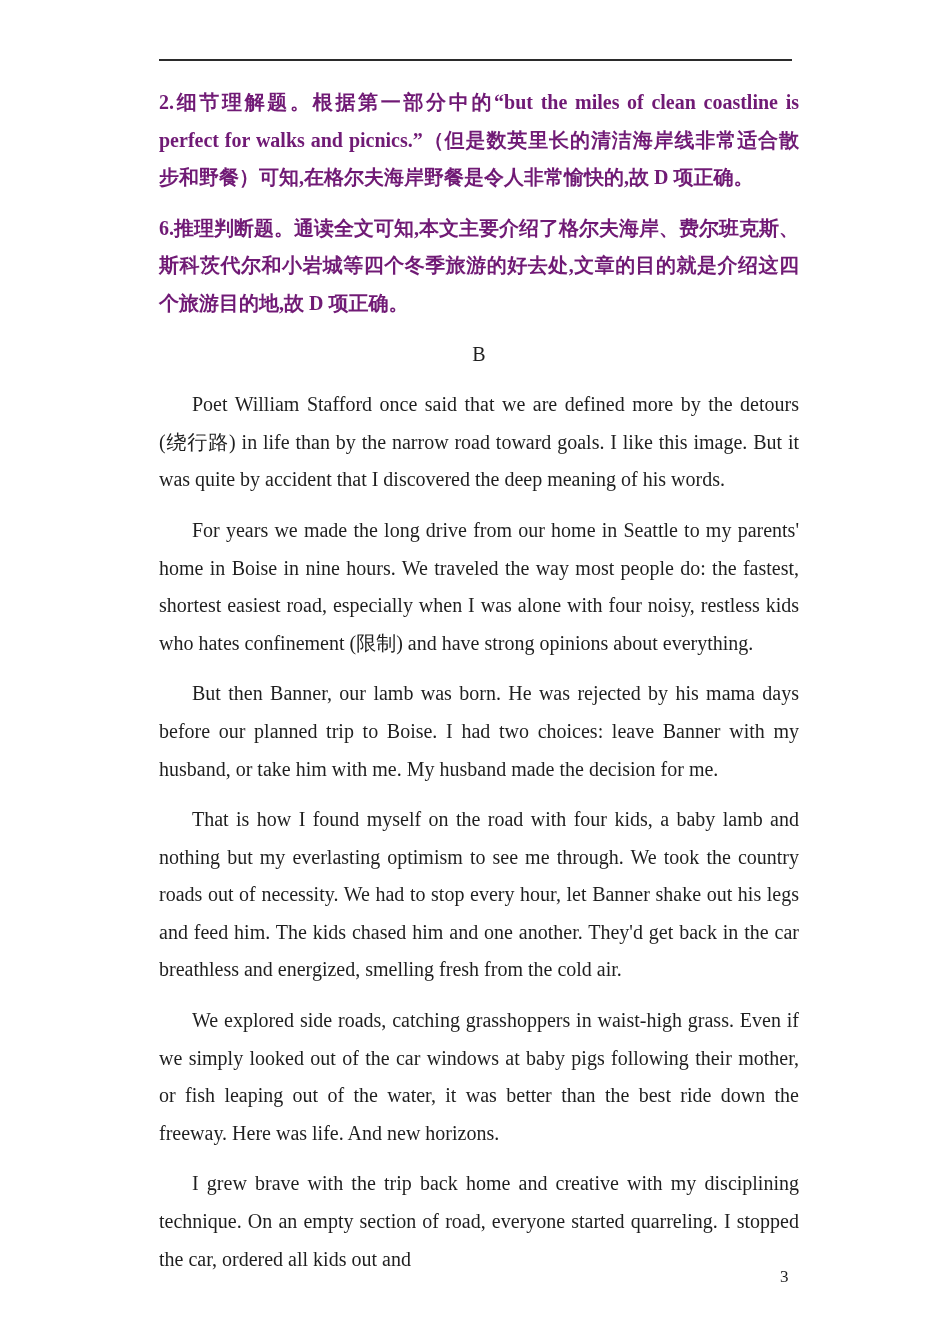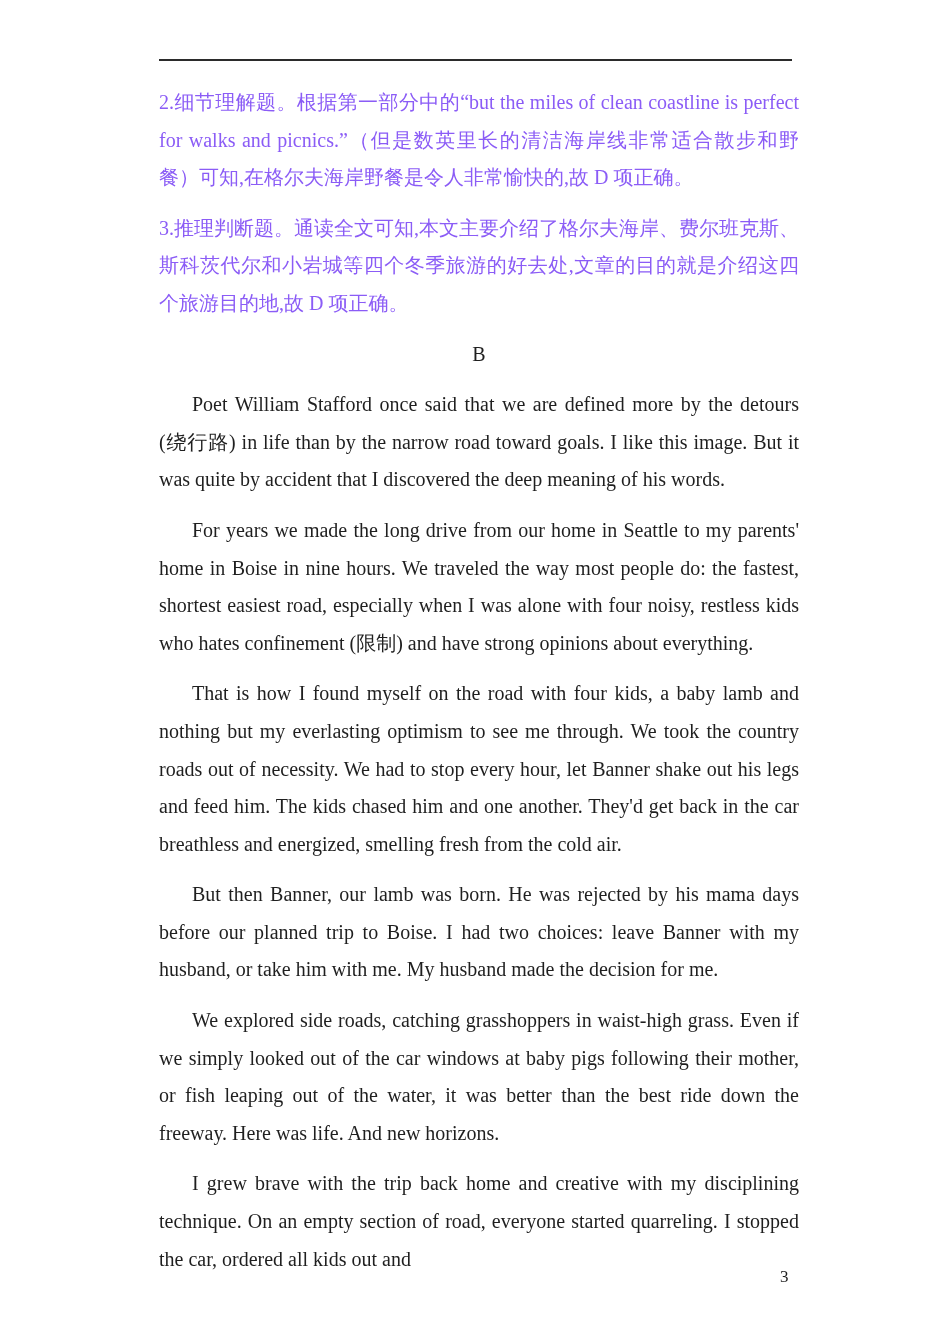--- a/index.html
+++ b/index.html
@@ -25,21 +25,21 @@
     position: absolute;
     left: 159px;
     top: 84px;
     width: 640px;
     font-size: 20px;
     line-height: 37.6px;
     text-align: justify;
     color: #1f1f1f;
   }
   .para { margin: 0 0 13px 0; }
-  .para.red { color: #8b5cf6; text-indent: 0; }
+  .para.red { color: #701a75; text-indent: 0; font-weight: bold; }
   .para.en { text-indent: 33px; }
   .section-label {
     margin: 0 0 13px 0;
     text-align: center;
     text-indent: 0;
   }
   .page-number {
     position: absolute;
     left: 780px;
     top: 1266px;
@@ -50,32 +50,32 @@
 </style>
 </head>
 <body>
 
 <div class="page">
   <div class="header-rule"></div>
 
   <div class="content">
     <p class="para red">2.细节理解题。根据第一部分中的“but the miles of clean coastline is perfect for walks and picnics.”（但是数英里长的清洁海岸线非常适合散步和野餐）可知,在格尔夫海岸野餐是令人非常愉快的,故 D 项正确。</p>
 
-    <p class="para red">3.推理判断题。通读全文可知,本文主要介绍了格尔夫海岸、费尔班克斯、斯科茨代尔和小岩城等四个冬季旅游的好去处,文章的目的就是介绍这四个旅游目的地,故 D 项正确。</p>
+    <p class="para red">6.推理判断题。通读全文可知,本文主要介绍了格尔夫海岸、费尔班克斯、斯科茨代尔和小岩城等四个冬季旅游的好去处,文章的目的就是介绍这四个旅游目的地,故 D 项正确。</p>
 
     <p class="section-label">B</p>
 
     <p class="para en">Poet William Stafford once said that we are defined more by the detours (绕行路) in life than by the narrow road toward goals. I like this image. But it was quite by accident that I discovered the deep meaning of his words.</p>
 
     <p class="para en">For years we made the long drive from our home in Seattle to my parents' home in Boise in nine hours. We traveled the way most people do: the fastest, shortest easiest road, especially when I was alone with four noisy, restless kids who hates confinement (限制) and have strong opinions about everything.</p>
 
 
+    <p class="para en">But then Banner, our lamb was born. He was rejected by his mama days before our planned trip to Boise. I had two choices: leave Banner with my husband, or take him with me. My husband made the decision for me.</p>
+
     <p class="para en">That is how I found myself on the road with four kids, a baby lamb and nothing but my everlasting optimism to see me through. We took the country roads out of necessity. We had to stop every hour, let Banner shake out his legs and feed him. The kids chased him and one another. They'd get back in the car breathless and energized, smelling fresh from the cold air.</p>
-
-    <p class="para en">But then Banner, our lamb was born. He was rejected by his mama days before our planned trip to Boise. I had two choices: leave Banner with my husband, or take him with me. My husband made the decision for me.</p>
 
     <p class="para en">We explored side roads, catching grasshoppers in waist-high grass. Even if we simply looked out of the car windows at baby pigs following their mother, or fish leaping out of the water, it was better than the best ride down the freeway. Here was life. And new horizons.</p>
 
 
     <p class="para en">I grew brave with the trip back home and creative with my disciplining technique. On an empty section of road, everyone started quarreling. I stopped the car, ordered all kids out and</p>
   </div>
 
   <div class="page-number">3</div>
 </div>
 

